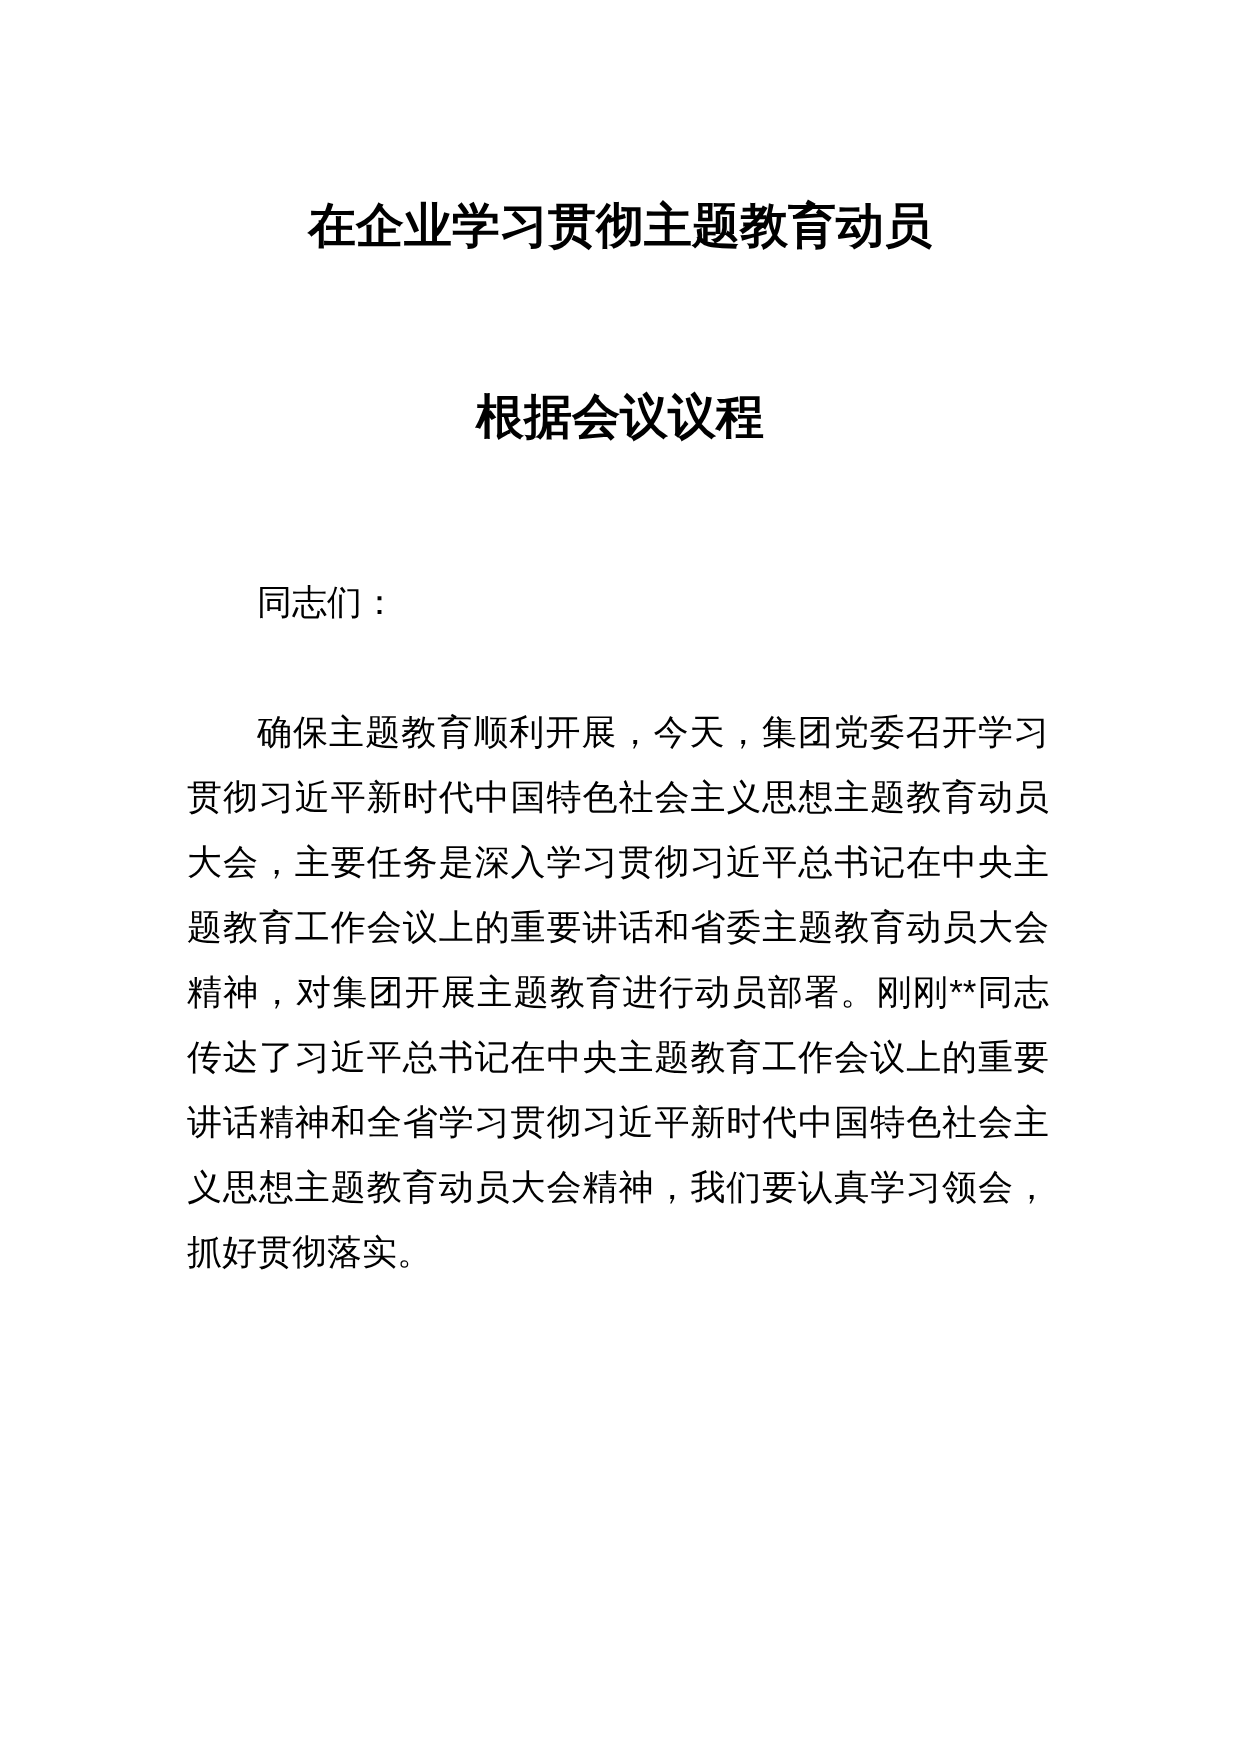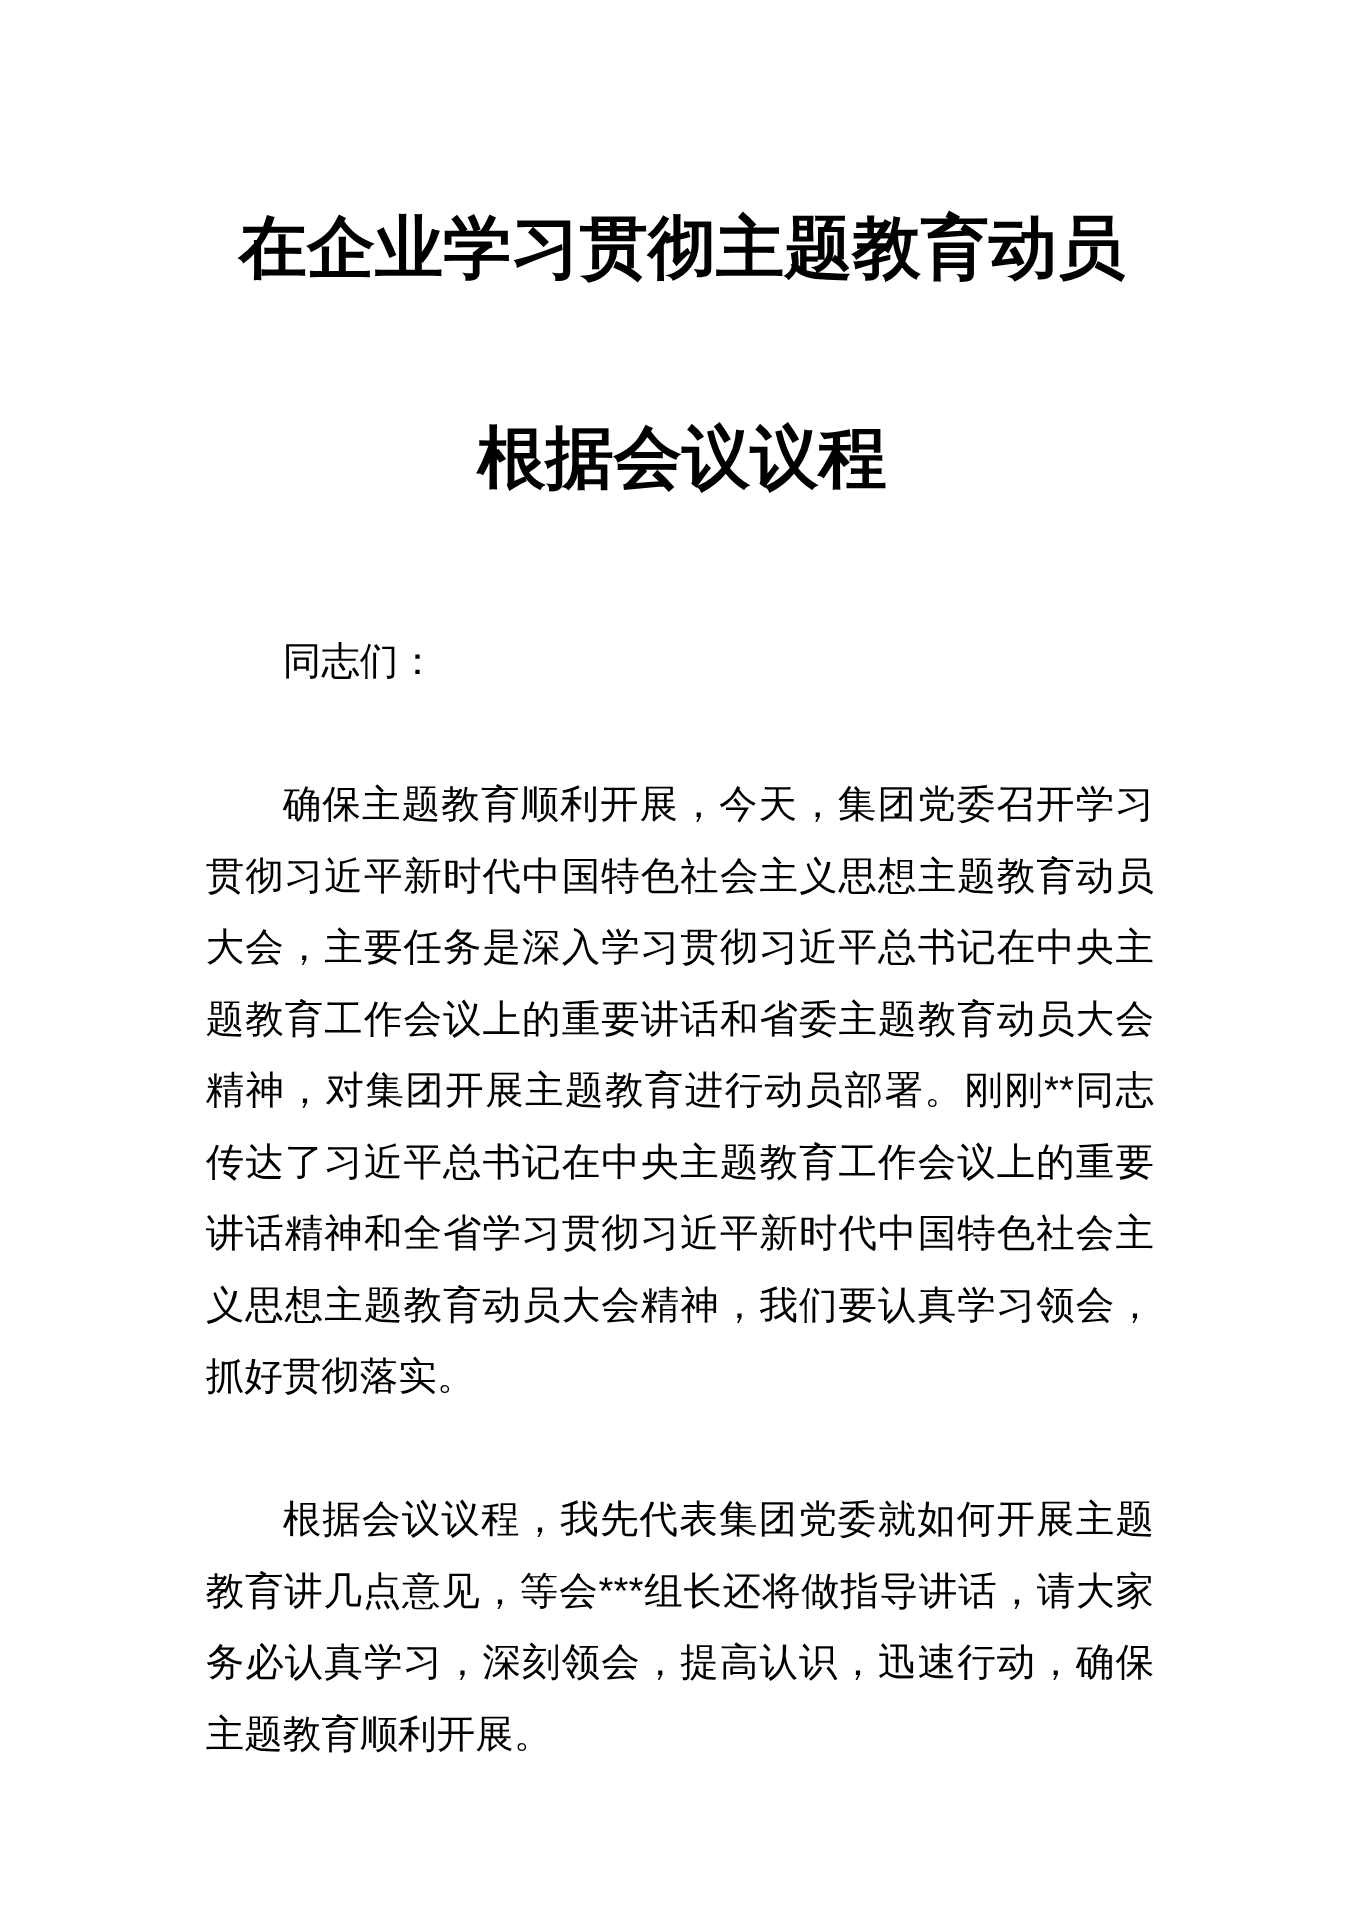--- a/index.html
+++ b/index.html
@@ -13,21 +13,21 @@
     height: 1754px;
     box-sizing: border-box;
     background: #ffffff;
     color: #000000;
     font-family: "Liberation Sans", sans-serif;
     overflow: hidden;
   }
   .title-block {
     padding-top: 196px;
     text-align: center;
-    font-size: 62px;
+    font-size: 48px;
     font-weight: 900;
     color: #000000;
   }
   .title-line {
     line-height: 60px;
     letter-spacing: 0px;
   }
   .title-line-2 {
     margin-top: 131px;
   }
@@ -52,15 +52,14 @@
 <body>
 
 <div class="page">
   <div class="title-block">
     <div class="title-line title-line-1">在企业学习贯彻主题教育动员</div>
     <div class="title-line title-line-2">根据会议议程</div>
   </div>
   <div class="body-block">
     <p class="salutation">同志们：</p>
     <p class="para">确保主题教育顺利开展，今天，集团党委召开学习贯彻习近平新时代中国特色社会主义思想主题教育动员大会，主要任务是深入学习贯彻习近平总书记在中央主题教育工作会议上的重要讲话和省委主题教育动员大会精神，对集团开展主题教育进行动员部署。刚刚**同志传达了习近平总书记在中央主题教育工作会议上的重要讲话精神和全省学习贯彻习近平新时代中国特色社会主义思想主题教育动员大会精神，我们要认真学习领会，抓好贯彻落实。</p>
-    <p class="para">根据会议议程，我先代表集团党委就如何开展主题教育讲几点意见，等会***组长还将做指导讲话，请大家务必认真学习，深刻领会，提高认识，迅速行动，确保主题教育顺利开展。</p>
   </div>
 </div>
 
 </body></html>

